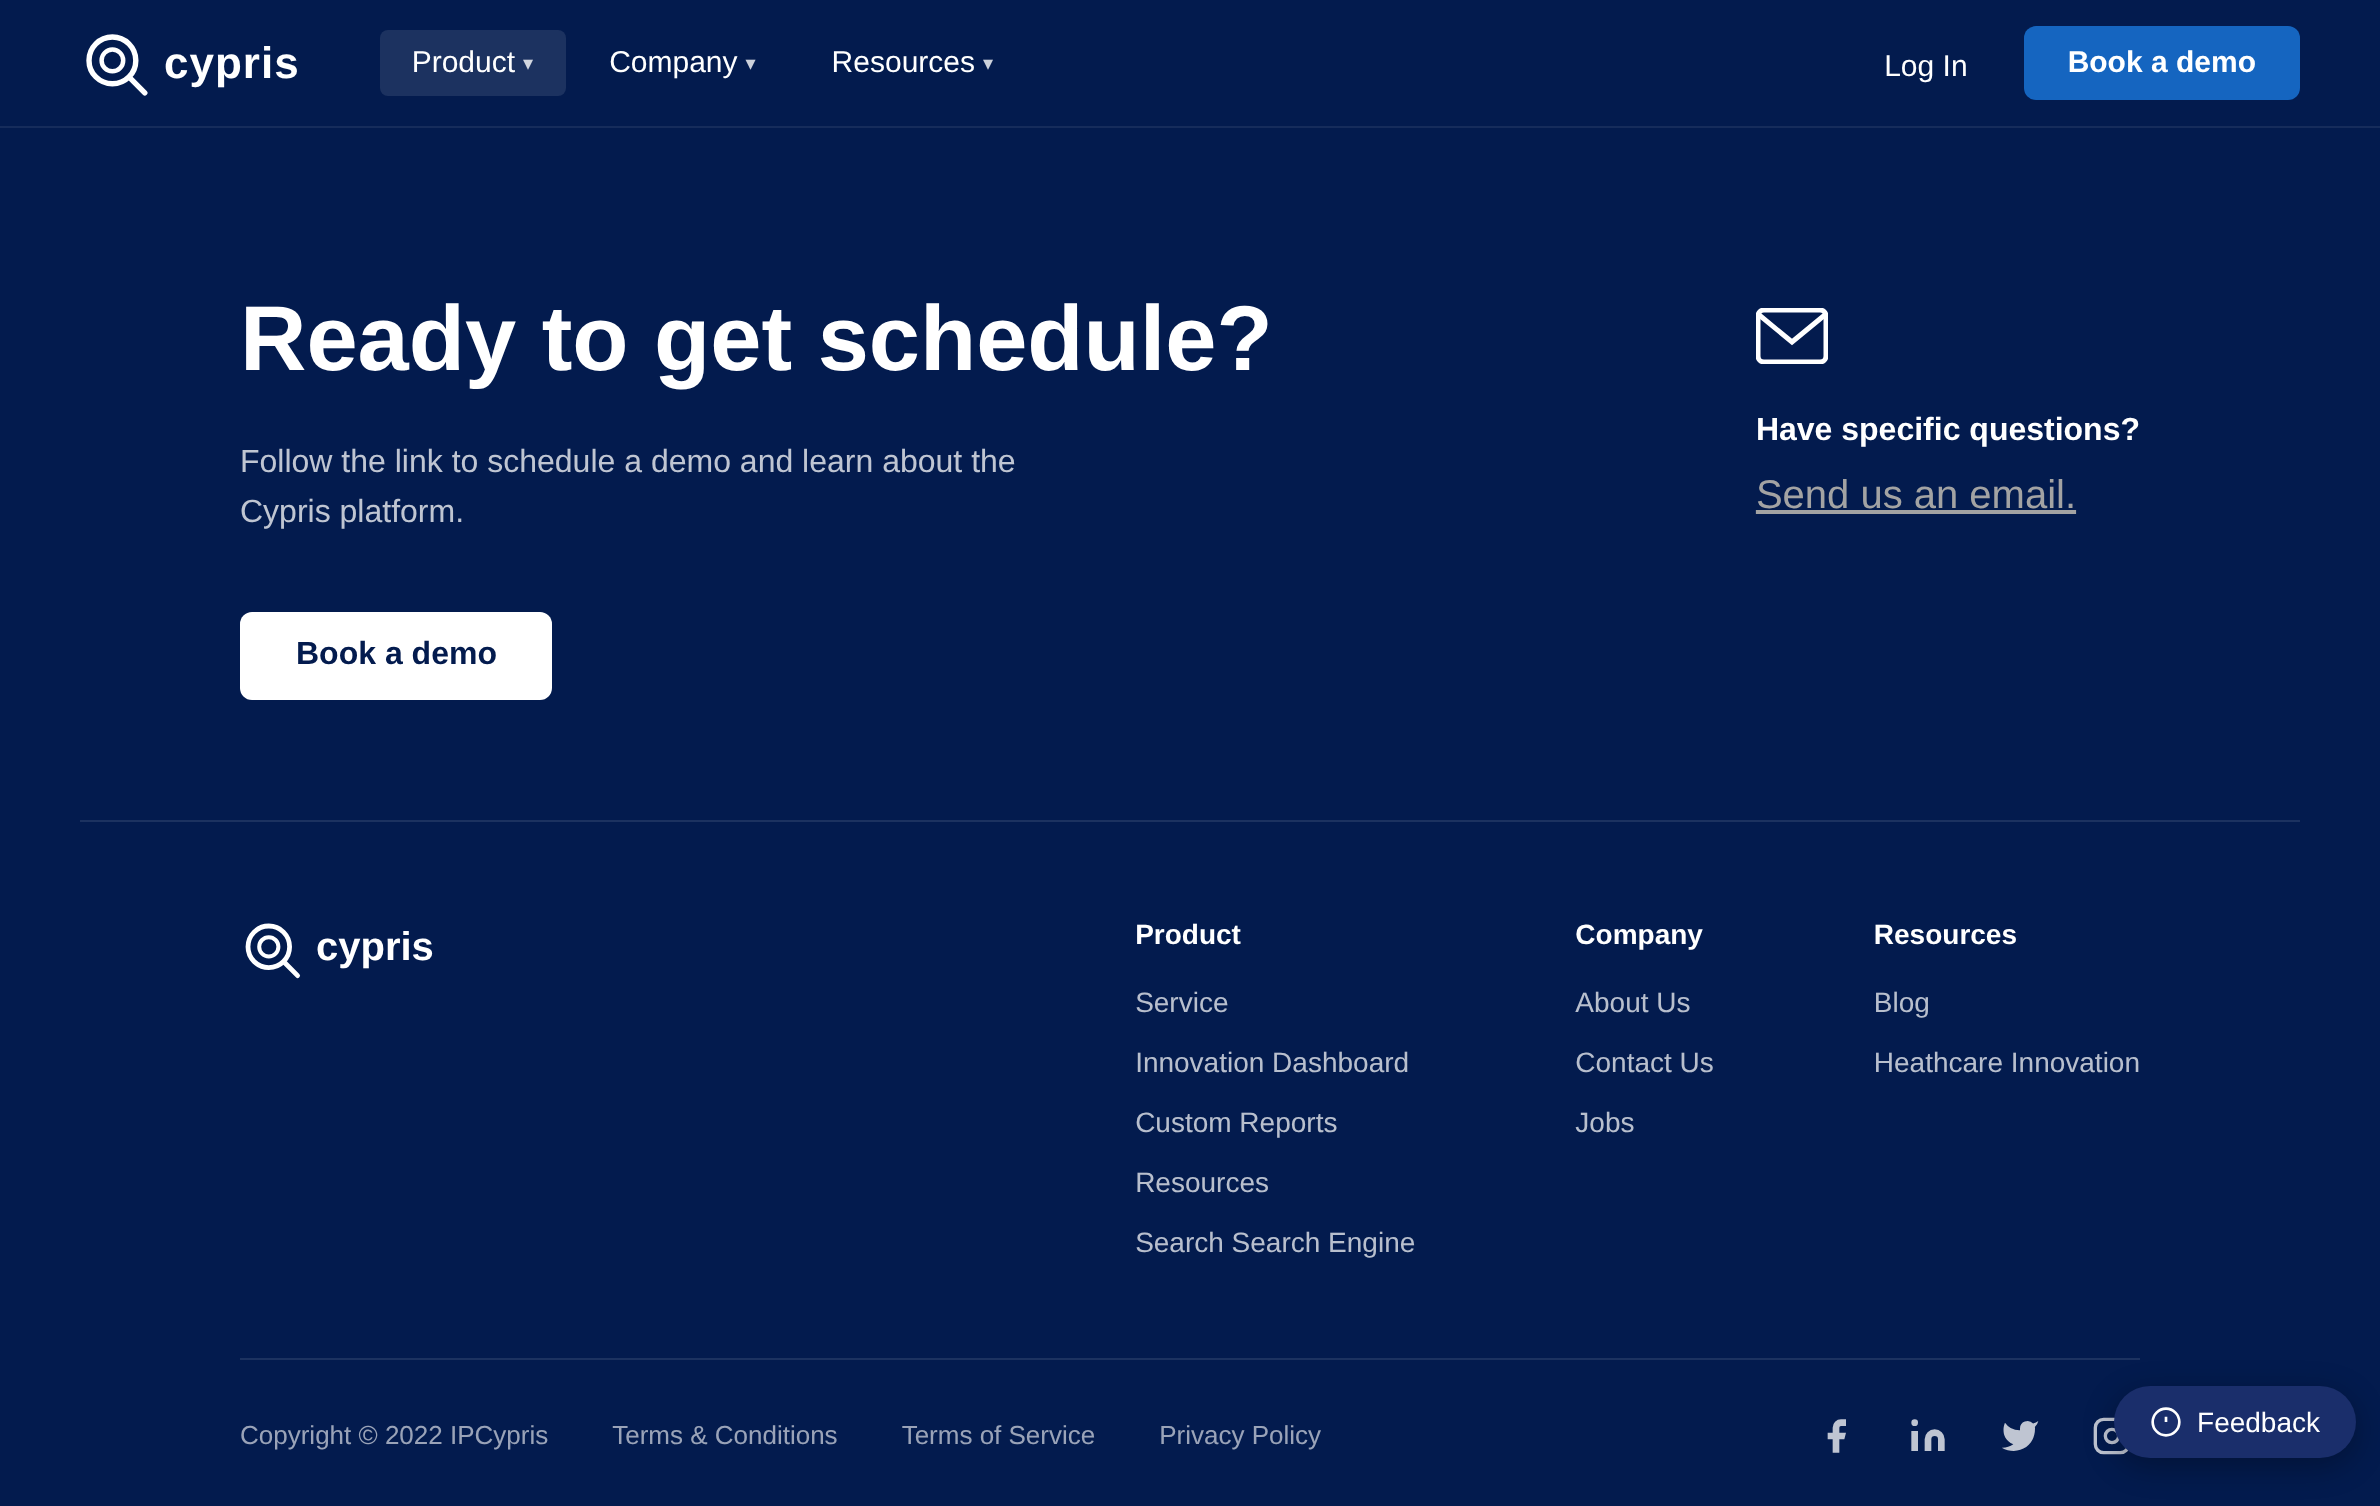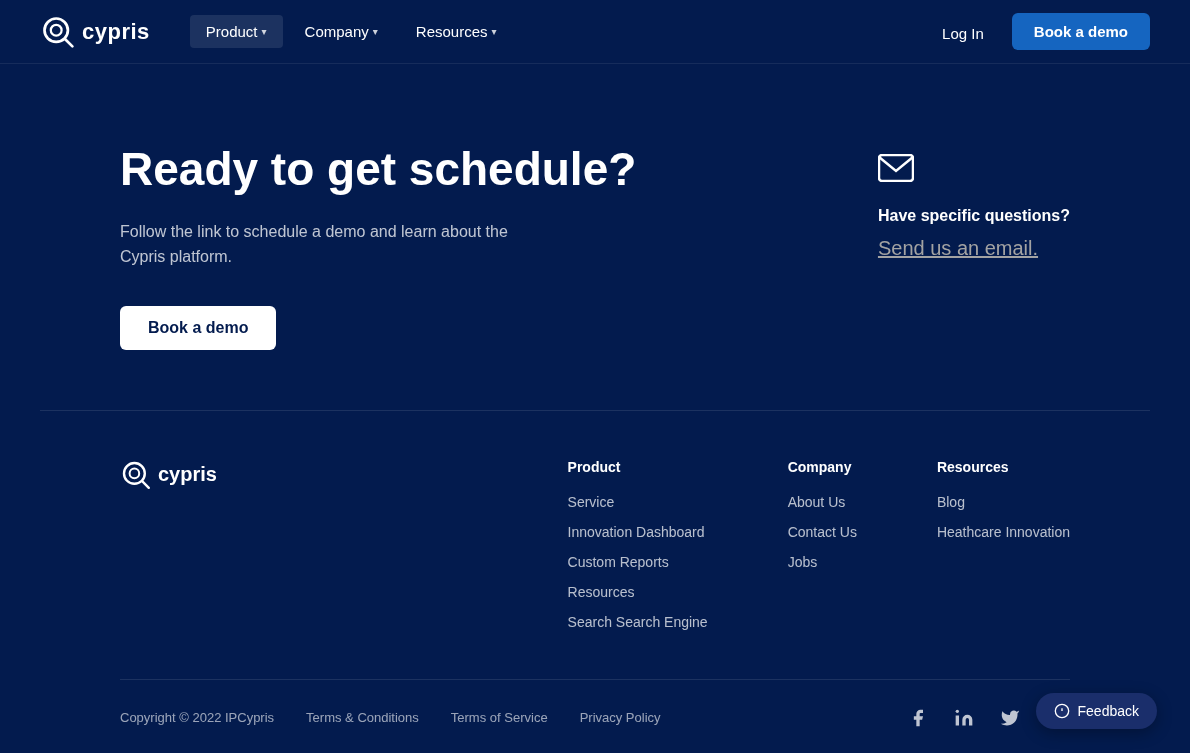--- a/index.html
+++ b/index.html
@@ -216,21 +216,21 @@
       height: 28px;
       display: flex;
       align-items: center;
       justify-content: center;
     }
 
     
     .feedback-btn {
       position: fixed;
       bottom: 24px;
-      right: 33px;
+      right: 12px;
       background: #1a2e6b;
       color: white;
       border: none;
       border-radius: 24px;
       padding: 10px 18px;
       font-size: 14px;
       cursor: pointer;
       display: flex;
       align-items: center;
       gap: 8px;

